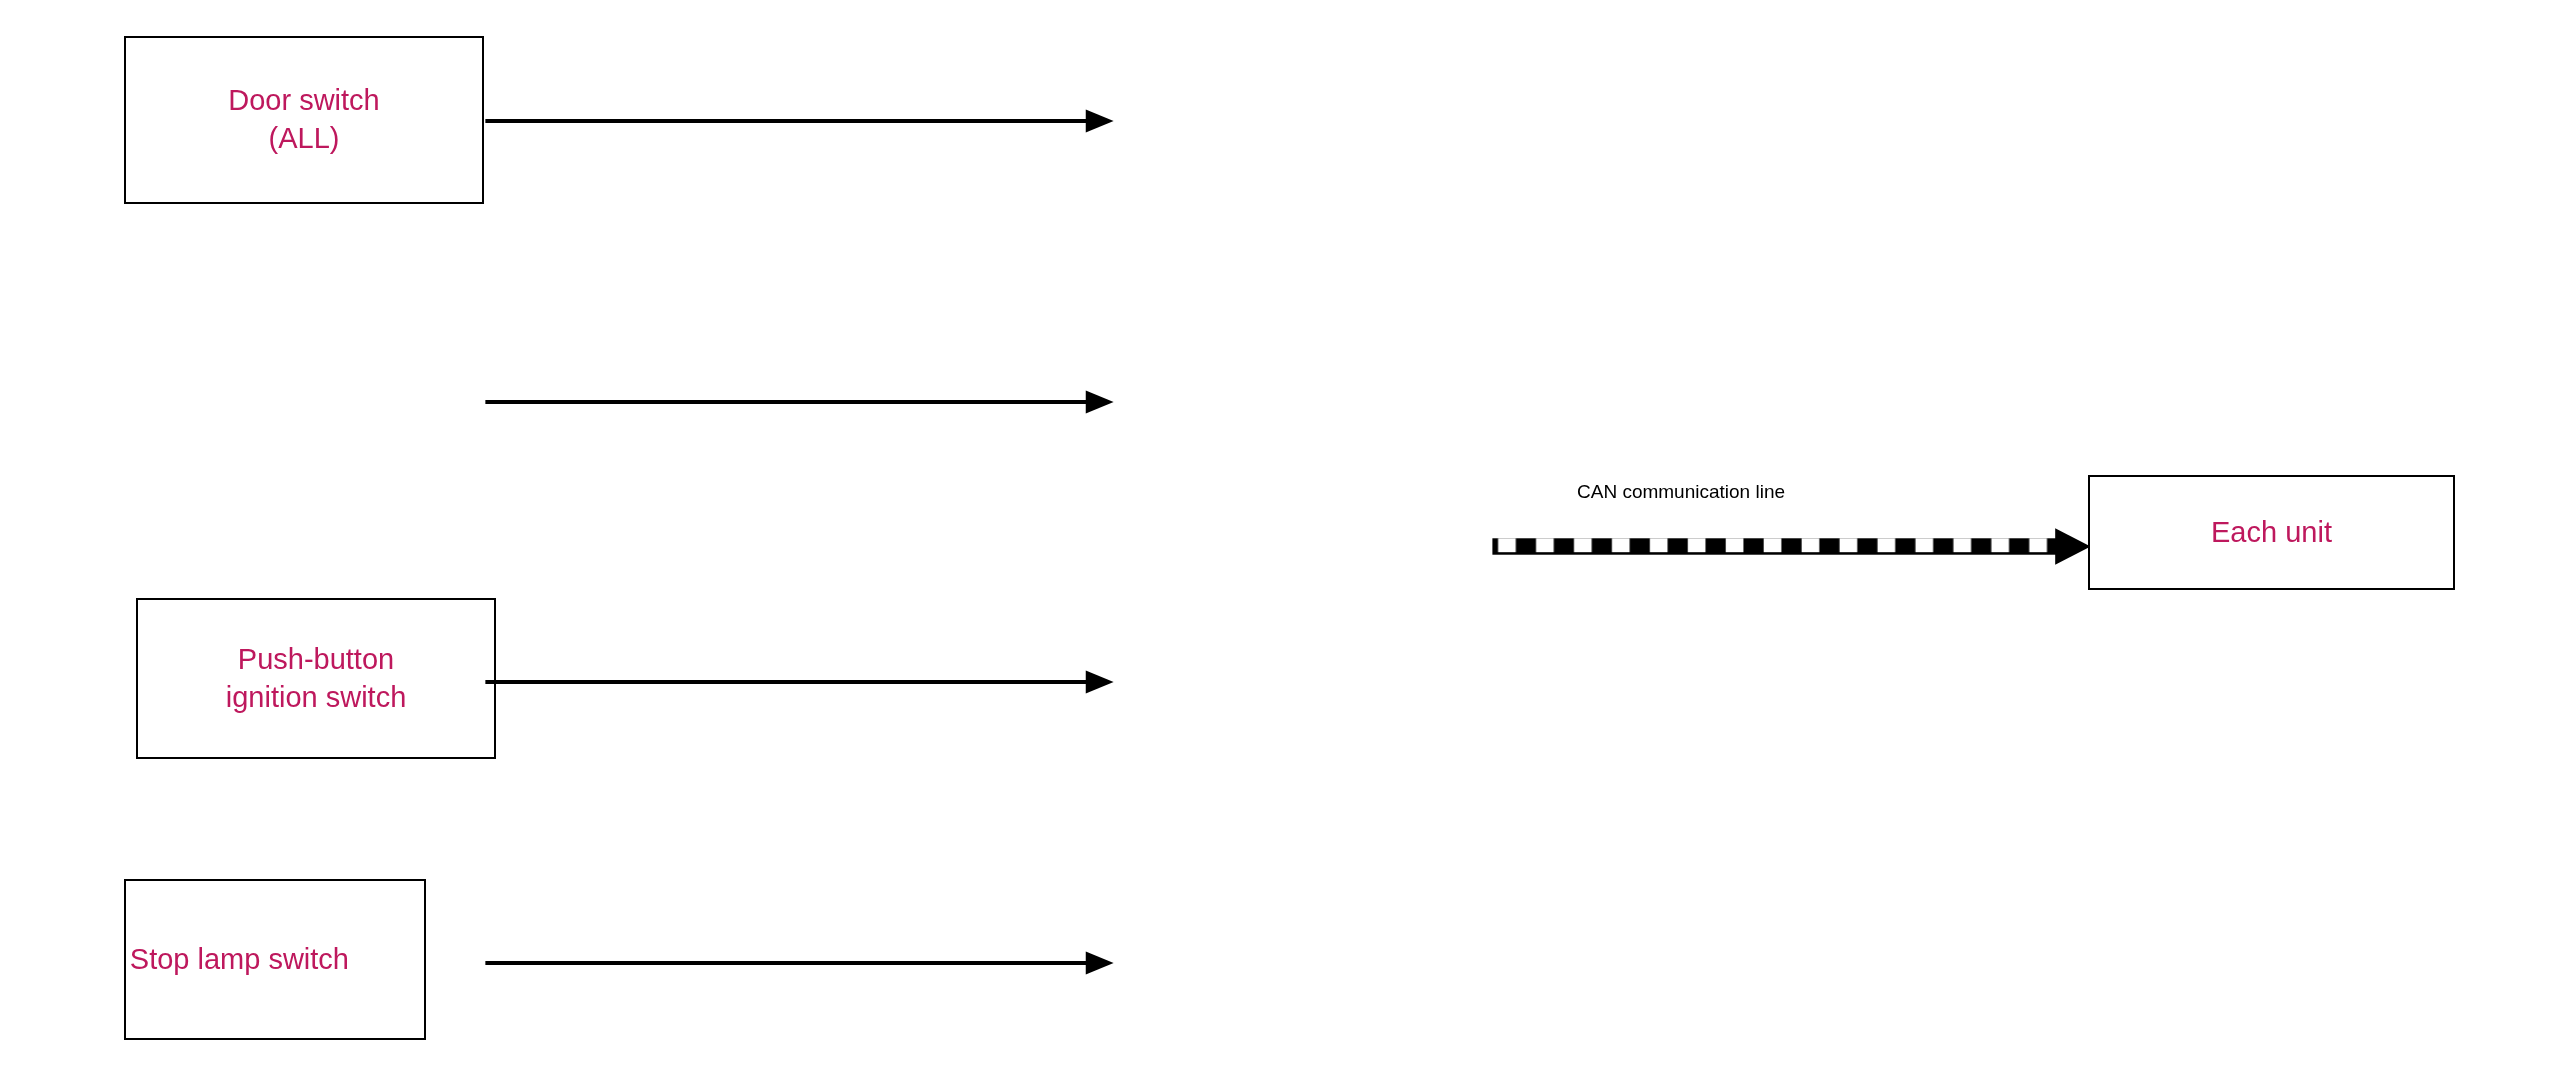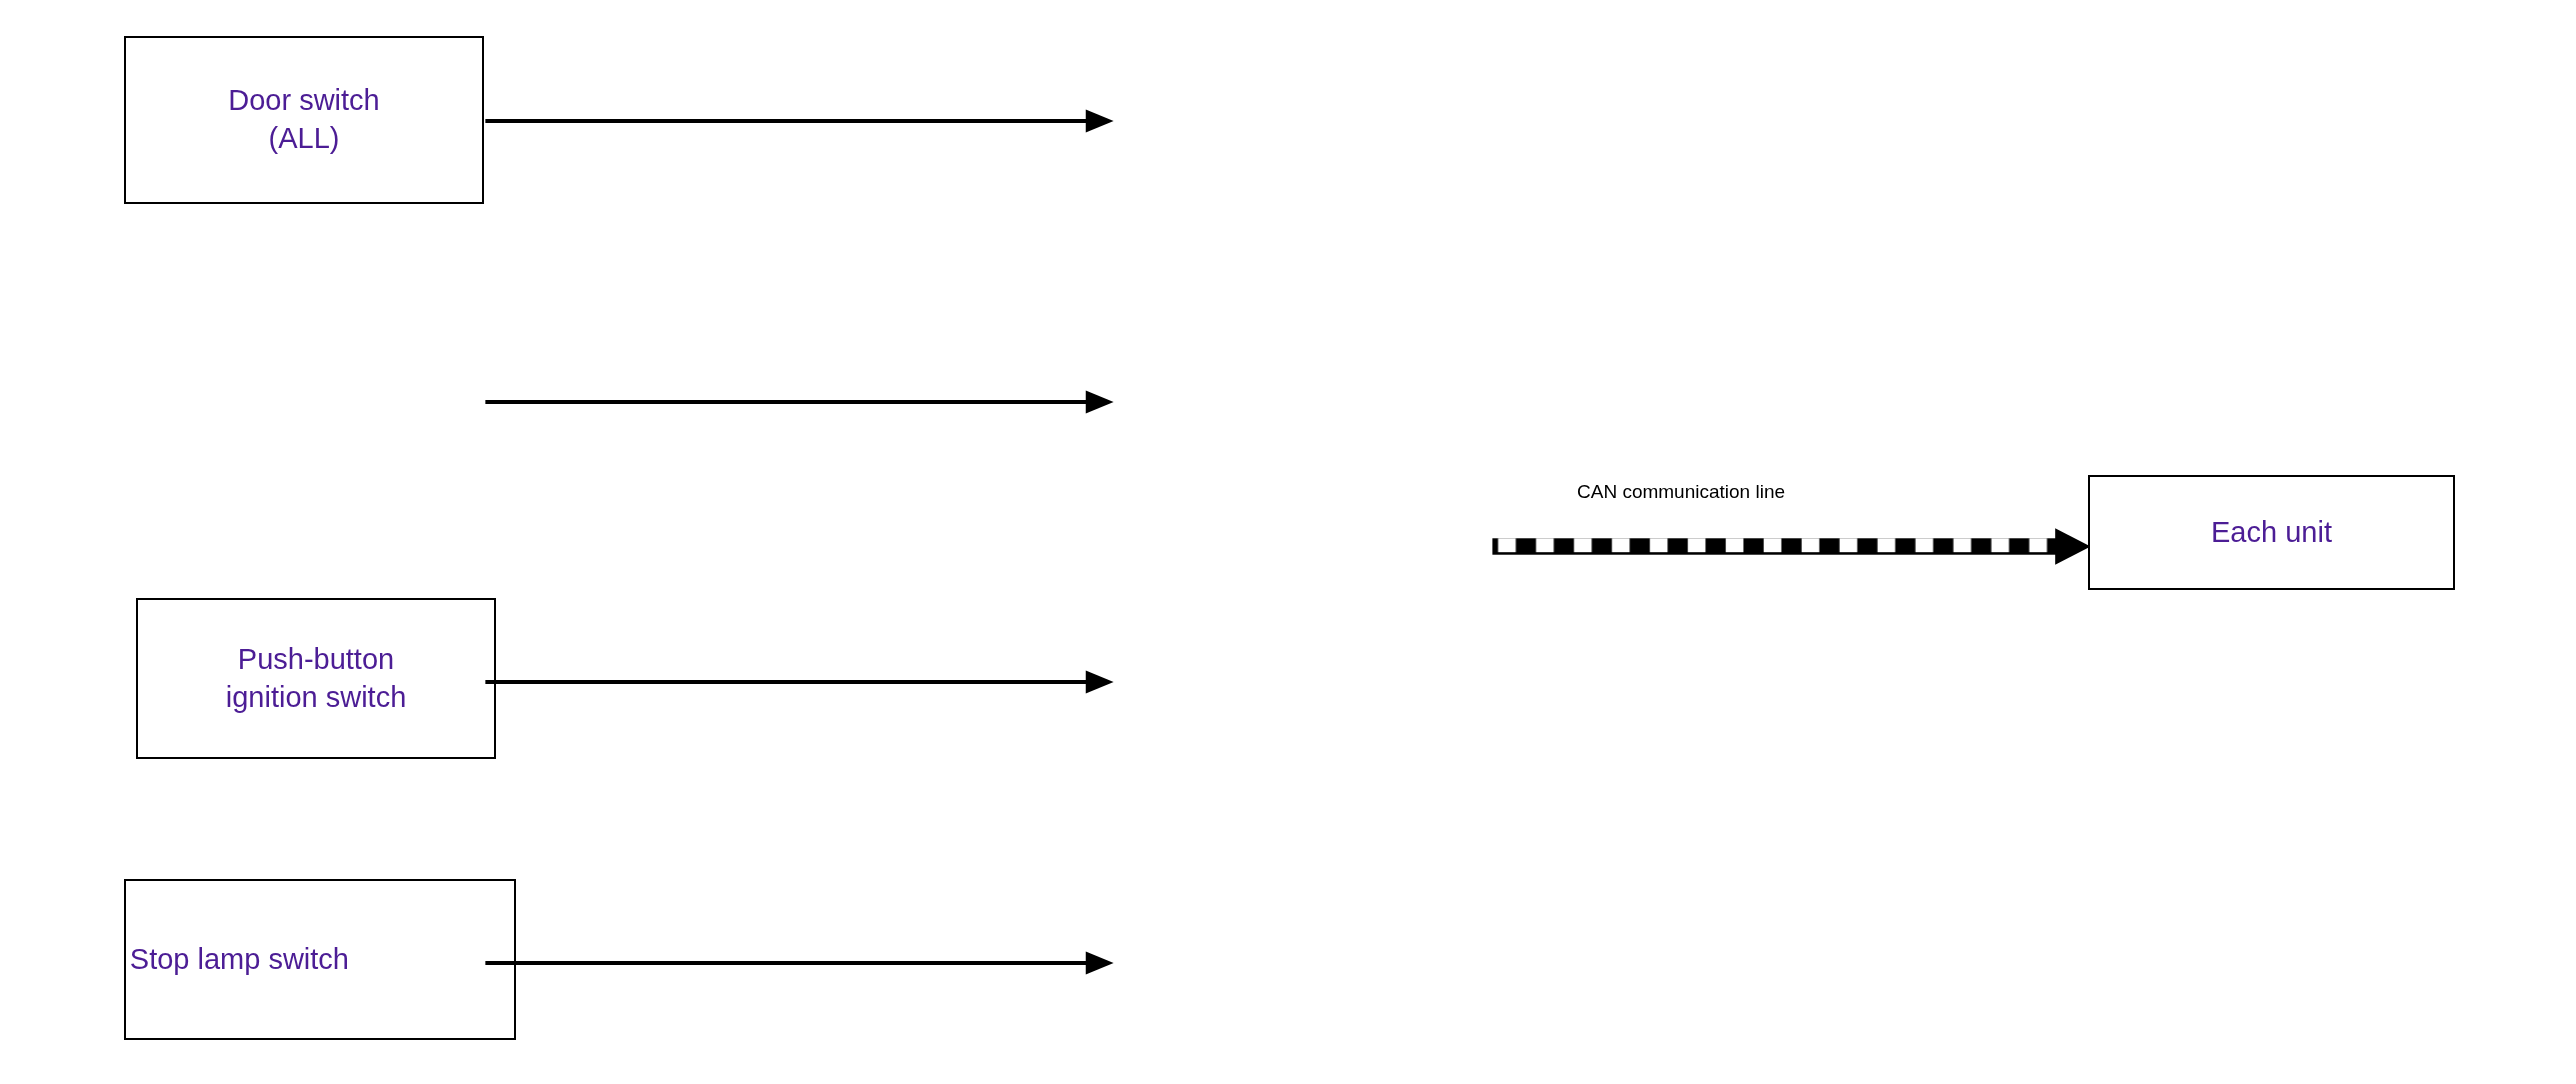--- a/index.html
+++ b/index.html
@@ -24,21 +24,21 @@
     box-sizing: border-box;
     border: 2.6px solid #000000;
     background: #ffffff;
     display: flex;
     align-items: center;
     justify-content: center;
   }
   .block-label {
     font-size: 29px;
     line-height: 1.30;
-    color: #4c1d95;
+    color: #be185d;
     text-align: center;
     white-space: pre-line;
     letter-spacing: 0px;
   }
   .block-label.align-left {
     text-align: left;
     width: 100%;
     padding-left: 3.8px;
     box-sizing: border-box;
   }
@@ -76,21 +76,21 @@
     <span class="block-label">Door switch
 (ALL)</span>
   </div>
 
 
   <div class="block" style="left:124px; top:598px; width:360px; height:161px;margin-left:12px;">
     <span class="block-label">Push-button
 ignition switch</span>
   </div>
 
-  <div class="block" style="left:124px; top:879px; width:392px; height:161px;">
+  <div class="block" style="left:124px; top:879px; width:302px; height:161px;">
     <span class="block-label align-left">Stop lamp switch</span>
   </div>
 
   <div class="signal-arrow" style="left:483px; top:102px; width:633px;">
     <svg width="633" height="38" viewBox="0 0 992 60">
       <line x1="0" y1="30" x2="960" y2="30" stroke="#000000" stroke-width="6"></line>
       <polygon points="948,12 992,30 948,48" fill="#000000"></polygon>
     </svg>
   </div>
 

